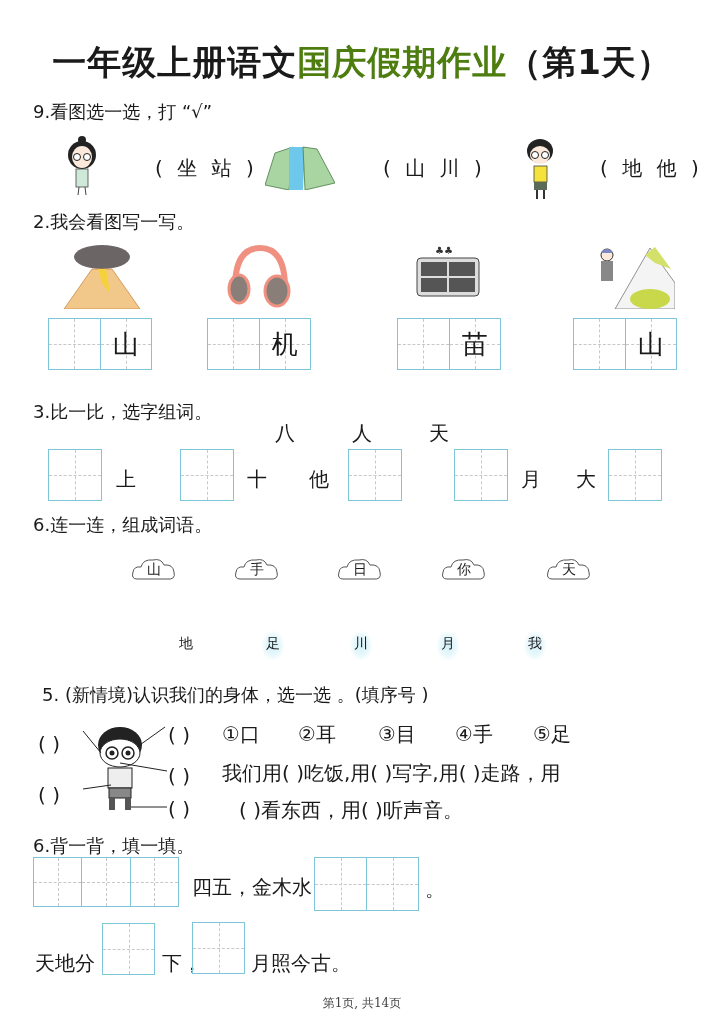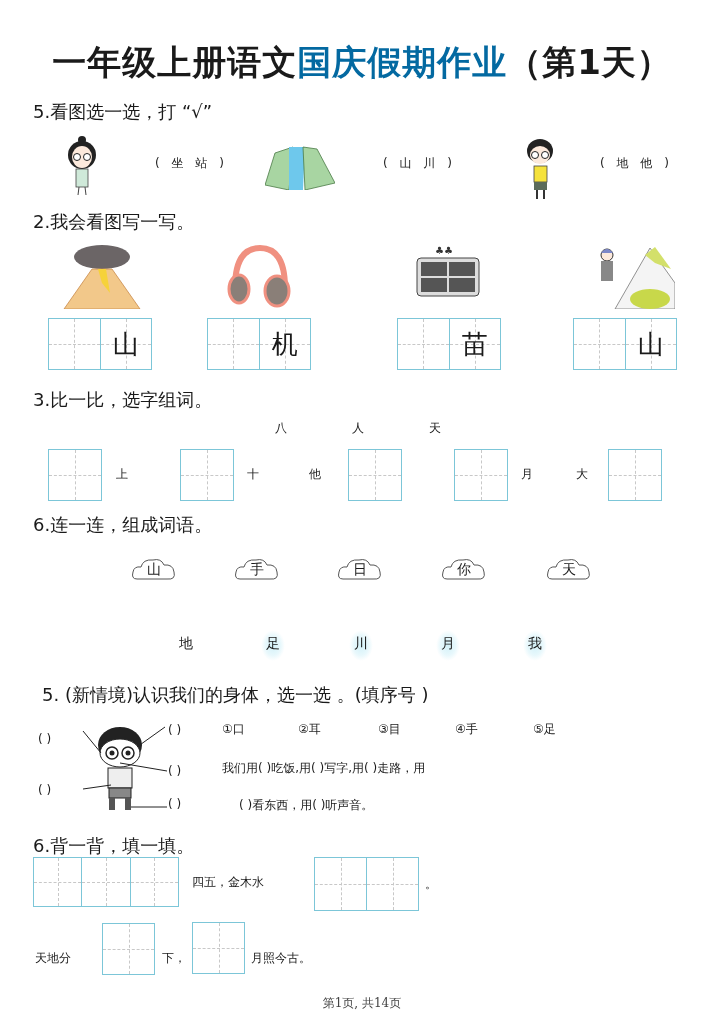--- a/index.html
+++ b/index.html
@@ -1,46 +1,46 @@
 <!DOCTYPE html>
 <html><head>
 <meta charset="utf-8">
 <style>
   html, body { margin: 0; padding: 0; background: #ffffff; }
   body { width: 724px; height: 1024px; position: relative; overflow: hidden;
          font-family: "DejaVu Sans", "Liberation Sans", sans-serif; color: #1a1a1a; }
   .abs { position: absolute; }
   .title { left: 0; top: 40px; width: 724px; text-align: center; font-size: 34px; font-weight: bold;
            letter-spacing: 1px; white-space: nowrap; }
-  .title .red { color: #0369a1; }
+  .title .red { color: #4d7c0f; }
   .q { font-size: 18px; white-space: nowrap; }
   .grid { position: absolute; border: 1.5px solid #7cc6d8; box-sizing: border-box; display: flex; }
   .cell { position: relative; flex: 1; border-right: 1.5px solid #7cc6d8; box-sizing: border-box;
           display: flex; align-items: center; justify-content: center; font-size: 26px; }
   .cell:last-child { border-right: none; }
   .cell::before { content: ""; position: absolute; left: 50%; top: 0; bottom: 0; border-left: 1px dashed #c8c8c8; }
   .cell::after { content: ""; position: absolute; top: 50%; left: 0; right: 0; border-top: 1px dashed #c8c8c8; }
   .cell span { position: relative; z-index: 1; }
-  .small { font-size: 12px; white-space: nowrap; }
+  .small { font-size: 20px; white-space: nowrap; }
   .cloud { position: absolute; width: 46px; height: 26px; }
   .cloud svg { position: absolute; left: 0; top: 0; }
   .cloud span { position: absolute; left: 0; right: 0; top: 4px; text-align: center; font-size: 14px; }
   .drop { position: absolute; font-size: 14px; width: 24px; text-align: center; }
   .drop.glow { background: radial-gradient(ellipse at center, #d2f1f8 0%, #e8f8fc 45%, rgba(255,255,255,0) 70%); }
   .footer { left: 0; width: 724px; top: 995px; text-align: center; font-size: 12px; color: #444;
             font-family: "DejaVu Serif", "Liberation Serif", serif; }
 </style>
 </head>
 <body>
 
 <div class="abs title">
   <span>一年级上册语文</span><span class="red">国庆假期作业</span><span>（第1天）</span>
 </div>
 
-<div class="abs q" style="left:33px; top:100px;">5.看图选一选，打 “√”</div>
+<div class="abs q" style="left:33px; top:100px;">9.看图选一选，打 “√”</div>
 
 <div class="abs" style="left:62px; top:135px; width:40px; height:64px;">
   <svg width="40" height="64" viewBox="0 0 40 64">
     <circle cx="20" cy="5" r="4" fill="#222"></circle>
     <ellipse cx="20" cy="20" rx="14" ry="14" fill="#222"></ellipse>
     <ellipse cx="20" cy="22" rx="10" ry="11" fill="#fce9dc"></ellipse>
     <circle cx="15" cy="22" r="3.5" fill="#fff" stroke="#222"></circle>
     <circle cx="25" cy="22" r="3.5" fill="#fff" stroke="#222"></circle>
     <rect x="14" y="34" width="12" height="18" fill="#cfe9d9" stroke="#444" stroke-width="0.8"></rect>
     <line x1="17" y1="52" x2="16" y2="60" stroke="#444"></line>
@@ -129,21 +129,21 @@
     <ellipse cx="75" cy="56" rx="20" ry="10" fill="#c8d84a"></ellipse>
   </svg>
 </div>
 <div class="grid" style="left:573px; top:318px; width:104px; height:52px;">
   <div class="cell"></div>
   <div class="cell">
       <span>山</span>
     </div>
 </div>
 
-<div class="abs q" style="left:33px; top:388px;text-align:right;">3.比一比，选字组词。</div>
+<div class="abs q" style="left:33px; top:400px;text-align:right;">3.比一比，选字组词。</div>
 <div class="abs small" style="left:275px; top:420px;">八</div>
 <div class="abs small" style="left:352px; top:420px;">人</div>
 <div class="abs small" style="left:429px; top:420px;">天</div>
 
 <div class="grid" style="left:48px; top:449px; width:54px; height:52px;">
     <div class="cell"></div>
   </div>
 <div class="abs small" style="left:116px; top:466px;">上</div>
 <div class="grid" style="left:180px; top:449px; width:54px; height:52px;">
     <div class="cell"></div>

